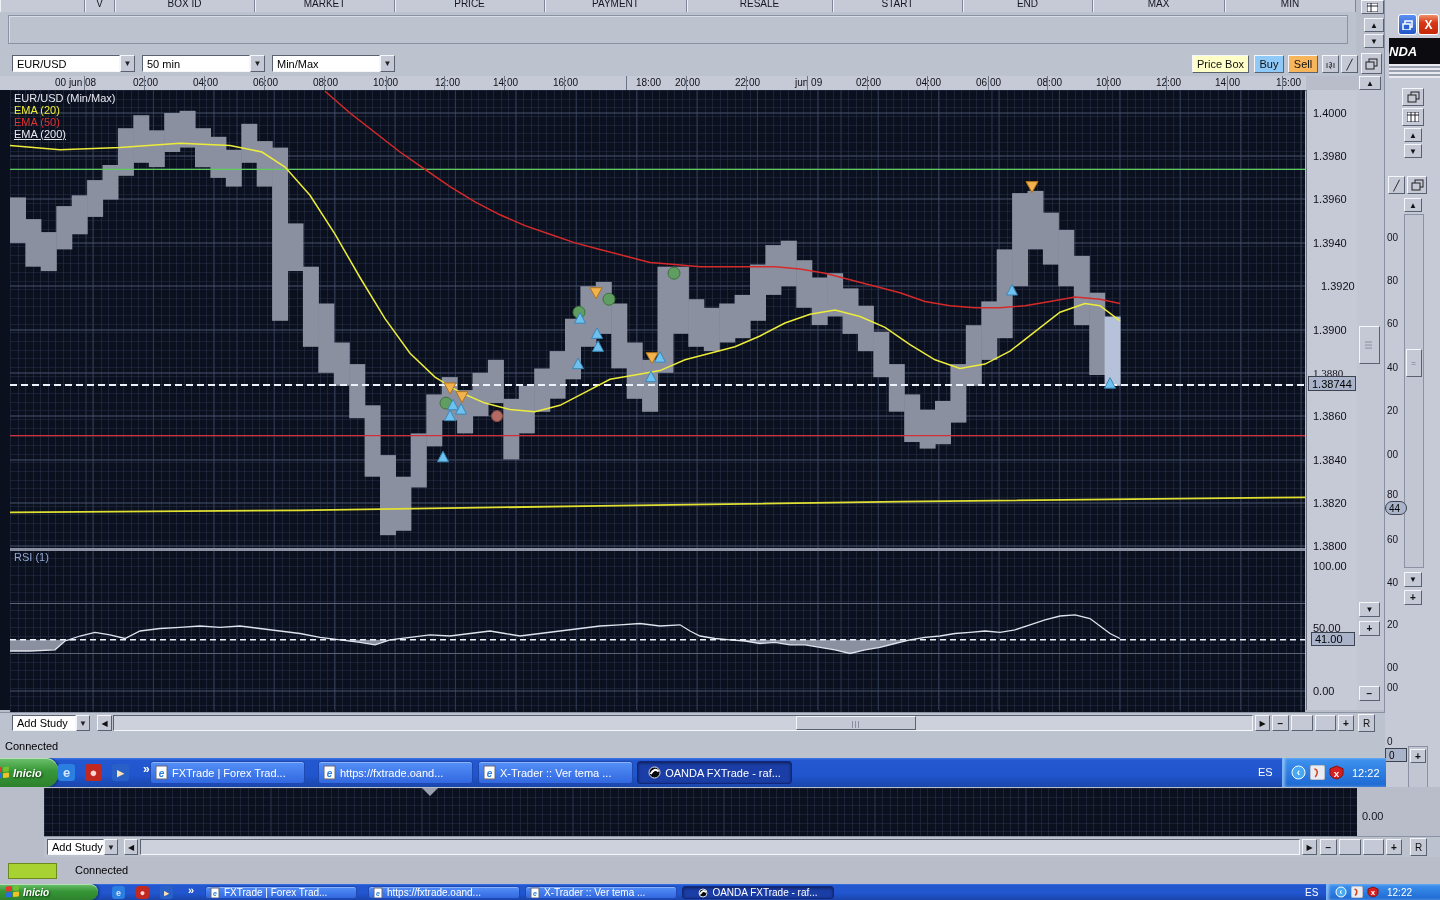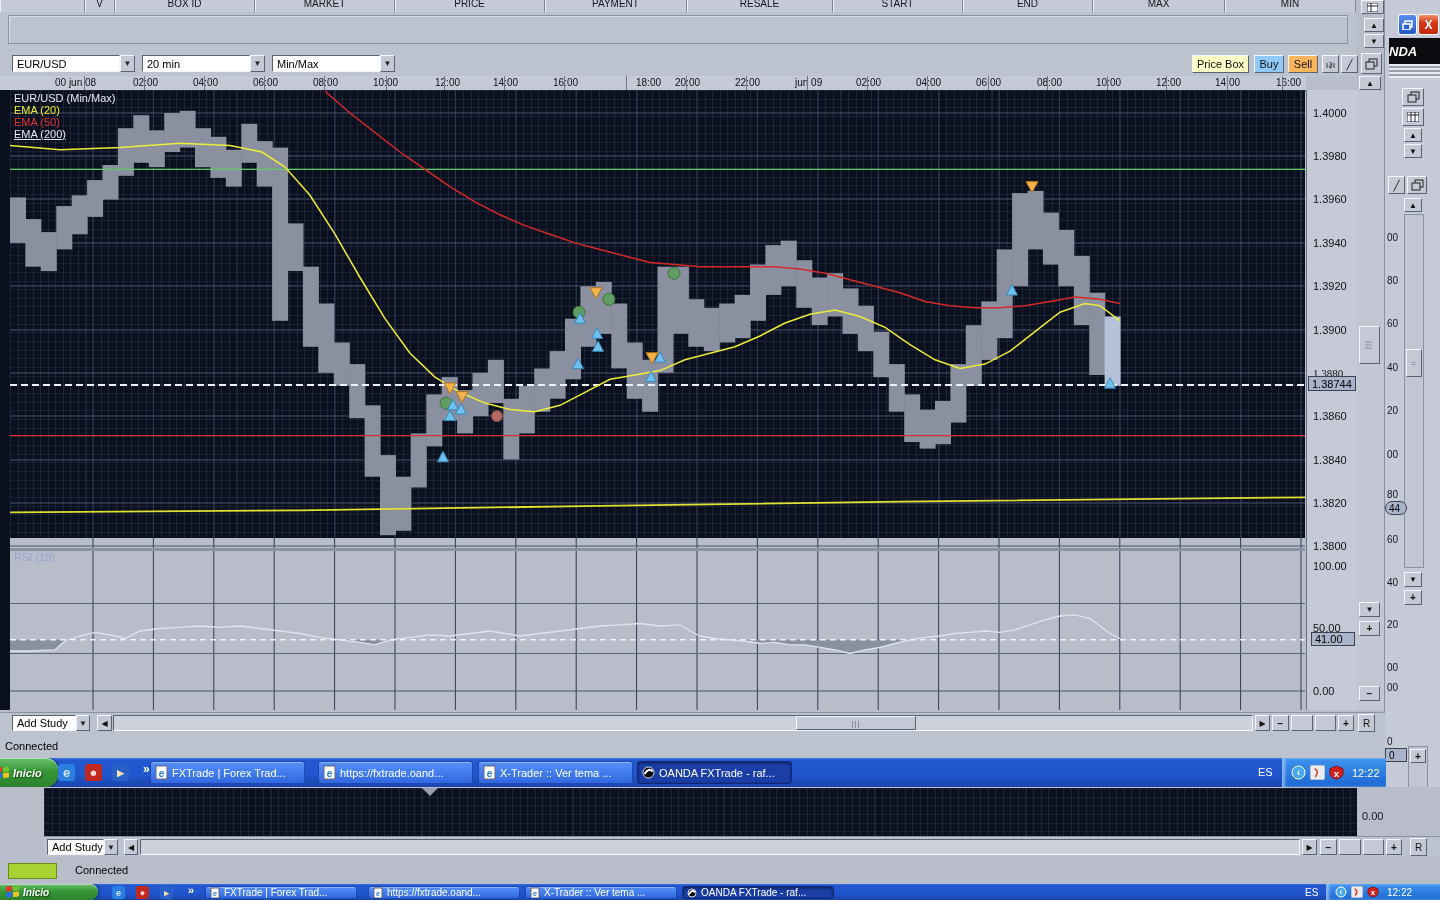--- a/index.html
+++ b/index.html
@@ -17,21 +17,21 @@
     font-size:10px;color:#14141f;text-align:center;overflow:hidden;box-sizing:border-box;}
   .hcell span{display:block;margin-top:-2px;}
   #top-panel{top:12px;left:0;width:1356px;height:34px;background:#bdc2cf;}
   #top-panel-inner{position:absolute;left:8px;top:3px;width:1338px;height:27px;
     border:1px solid #8a92a4;box-shadow:inset 1px 1px 0 #d9dde6;background:#bdc2cf;}
   #toolbar{top:46px;left:0;width:1356px;height:30px;background:#bdc2cf;}
   .drop-btn{display:flex;align-items:center;justify-content:center;font-size:8px;color:#222;}
   #time-axis{top:76px;left:0;width:1306px;height:14px;background:#c6cad6;border-bottom:1px solid #555c6c;overflow:hidden;}
   .tlab{position:absolute;top:1px;font-size:10px;color:#101018;white-space:nowrap;padding-left:43px;}
   .ttick{position:absolute;top:0;width:1px;height:14px;background:#6d7588;}
-  #chart-wrap{top:90px;left:10px;width:1295px;height:448px;background-color:#0b101e;
+  #chart-wrap{top:90px;left:10px;width:1295px;height:748px;background-color:#0b101e;
     background-image:repeating-linear-gradient(90deg,rgba(44,54,80,.5) 0 1px,transparent 1px 7.55px),
     repeating-linear-gradient(180deg,rgba(44,54,80,.42) 0 1px,transparent 1px 8.66px);}
   #chart-left-edge{top:90px;left:0;width:10px;height:620px;background:#0b101e;}
   .legend-line{position:absolute;left:4px;font-size:11px;white-space:nowrap;}
   #price-axis{top:90px;left:1306px;width:51px;height:620px;background:#c6cad6;border-left:1px solid #6a7284;box-sizing:border-box;}
   .ptick{position:absolute;left:6px;font-size:11px;color:#101018;white-space:nowrap;}
   .chip{position:absolute;background:#a9b3c9;border:1px solid #3c424e;font-size:11px;color:#000;
     display:flex;align-items:center;padding-left:3px;box-sizing:border-box;}
   #v-scroll{top:90px;left:1357px;width:27px;height:620px;background:#c3c7d3;}
   .grip{letter-spacing:1px;font-size:8px;color:#6a7284;}
@@ -51,21 +51,21 @@
   #taskbar2{top:884px;left:0;width:1440px;height:16px;}
   .startbtn{position:absolute;background:linear-gradient(180deg,#6cc26c,#379637 45%,#2d822d);
     border-radius:0 12px 12px 0;box-shadow:1px 0 3px rgba(0,0,0,.5),inset 0 1px 0 rgba(255,255,255,.5);
     color:#fff;font-style:italic;font-weight:bold;display:flex;align-items:center;text-shadow:1px 1px 2px #0a3a0a;}
   .winflag{display:inline-block;position:relative;width:13px;height:12px;margin-right:4px;transform:skewY(-4deg);}
   .winflag i{position:absolute;width:6px;height:5px;border-radius:1px;}
   .tbtn{position:absolute;height:23px;border-radius:3px;border:1px solid #1f49b0;
     background:linear-gradient(180deg,#5490f8,#3268e0);box-shadow:inset 0 1px 0 #8ab4ff;
     display:flex;align-items:center;color:#fff;font-size:11px;padding:0 4px;box-sizing:border-box;
     white-space:nowrap;overflow:hidden;}
-  .tbtn.active{background:#1b3da6;box-shadow:inset 0 1px 3px rgba(0,0,0,.55);border-color:#12277a;}
+  .tbtn.active{background:#1b3da6;box-shadow:inset 0 1px 3px rgba(0,0,0,.55);border-color:#12277a;justify-content:center;}
   .tray{position:absolute;background:linear-gradient(180deg,#3f93ef,#1c68d2);
     box-shadow:inset 2px 0 3px rgba(255,255,255,.45);border-left:1px solid #7ab4f4;
     display:flex;align-items:center;color:#fff;}
   .qlicon{position:absolute;width:16px;height:16px;border-radius:3px;display:flex;align-items:center;justify-content:center;
     font-weight:bold;font-size:13px;}
   #section2-bg{top:787px;left:0;width:1440px;height:113px;background:#b9bdc9;}
   #chart2{top:788px;left:44px;width:1313px;height:48px;background-color:#0b101e;
     background-image:repeating-linear-gradient(90deg,rgba(44,54,80,.5) 0 1px,transparent 1px 7.55px),
     repeating-linear-gradient(180deg,rgba(44,54,80,.42) 0 1px,transparent 1px 8.66px);}
   .greytri{width:0;height:0;border-left:8px solid transparent;border-right:8px solid transparent;border-top:8px solid #9aa0ae;}
@@ -112,21 +112,21 @@
   <div id="top-panel" class="abs">
     <div id="top-panel-inner"></div>
   </div>
 
   <div id="toolbar" class="abs">
     <div class="combo-field abs" style="left:12px;top:9px;width:108px;height:17px;">
         <span>EUR/USD</span>
       </div>
     <div class="b3 btn drop-btn abs" style="left:120px;top:9px;width:15px;height:17px;">▼</div>
     <div class="combo-field abs" style="left:142px;top:9px;width:108px;height:17px;">
-        <span>20 min</span>
+        <span>50 min</span>
       </div>
     <div class="b3 btn drop-btn abs" style="left:250px;top:9px;width:15px;height:17px;">▼</div>
     <div class="combo-field abs" style="left:272px;top:9px;width:108px;height:17px;">
         <span>Min/Max</span>
       </div>
     <div class="b3 btn drop-btn abs" style="left:380px;top:9px;width:15px;height:17px;">▼</div>
     <div class="b3 btn abs" style="left:1192px;top:9px;width:57px;height:18px;background:#ffffc8;font-size:11px;">Price Box</div>
     <div class="b3 btn abs" style="left:1254px;top:9px;width:30px;height:18px;background:#8fc9f8;font-size:11px;">Buy</div>
     <div class="b3 btn abs" style="left:1288px;top:9px;width:30px;height:18px;background:#f8b55c;font-size:11px;">Sell</div>
     <div class="b3 btn abs" style="left:1322px;top:9px;width:17px;height:18px;font-size:9px;">ı३ı</div>
@@ -326,29 +326,29 @@
         <polygon points="1094.5,298.12499999999903 1105.5,298.12499999999903 1100,287.62499999999903" fill="#6ec0ee" stroke="#3a88b8"></polygon>
         <rect x="0" y="458" width="1295" height="3" fill="#8a90a2"></rect>
         <path d="M0,549.75 L0.0,561.0 L20.0,561.0 L45.0,559.8 L55.0,551.0 L70.0,549.8 L85.0,549.8 L100.0,549.8 L115.0,549.8 L130.0,549.8 L150.0,549.8 L170.0,549.8 L190.0,549.8 L210.0,549.8 L230.0,549.8 L250.0,549.8 L270.0,549.8 L290.0,549.8 L310.0,549.8 L330.0,549.8 L350.0,552.3 L365.0,554.8 L380.0,549.8 L400.0,549.8 L420.0,549.8 L440.0,549.8 L460.0,549.8 L480.0,549.8 L495.0,549.8 L510.0,549.8 L530.0,549.8 L550.0,549.8 L570.0,549.8 L590.0,549.8 L610.0,549.8 L630.0,549.8 L650.0,549.8 L670.0,549.8 L680.0,549.8 L690.0,549.8 L705.0,549.8 L720.0,549.8 L735.0,551.0 L750.0,553.5 L765.0,552.3 L780.0,554.8 L795.0,554.8 L810.0,557.3 L825.0,559.8 L840.0,563.5 L855.0,559.8 L870.0,557.3 L885.0,553.5 L900.0,549.8 L915.0,549.8 L930.0,549.8 L945.0,549.8 L960.0,549.8 L975.0,549.8 L990.0,549.8 L1005.0,549.8 L1020.0,549.8 L1035.0,549.8 L1050.0,549.8 L1065.0,549.8 L1080.0,549.8 L1090.0,549.8 L1100.0,549.8 L1110.0,549.8 L1110,549.75 Z" fill="#8b90a0"></path>
         <polyline points="0.0,561.0 20.0,561.0 45.0,559.8 55.0,551.0 70.0,546.0 85.0,542.3 100.0,544.8 115.0,548.5 130.0,541.0 150.0,538.5 170.0,537.3 190.0,536.0 210.0,537.3 230.0,536.0 250.0,538.5 270.0,541.0 290.0,543.5 310.0,547.3 330.0,549.8 350.0,552.3 365.0,554.8 380.0,549.8 400.0,547.3 420.0,544.8 440.0,546.0 460.0,543.5 480.0,541.0 495.0,543.5 510.0,546.0 530.0,543.5 550.0,541.0 570.0,538.5 590.0,536.0 610.0,534.8 630.0,533.5 650.0,536.0 670.0,534.8 680.0,541.0 690.0,546.0 705.0,548.5 720.0,549.8 735.0,551.0 750.0,553.5 765.0,552.3 780.0,554.8 795.0,554.8 810.0,557.3 825.0,559.8 840.0,563.5 855.0,559.8 870.0,557.3 885.0,553.5 900.0,549.8 915.0,547.3 930.0,546.0 945.0,543.5 960.0,542.3 975.0,541.0 990.0,542.3 1005.0,539.8 1020.0,534.8 1035.0,529.8 1050.0,526.0 1065.0,524.8 1080.0,528.5 1090.0,536.0 1100.0,543.5 1110.0,548.5" fill="none" stroke="#dfe3ee" stroke-width="1.3"></polyline>
         <line x1="0" y1="549.75" x2="1295" y2="549.75" stroke="#eef2fc" stroke-width="1.5" stroke-dasharray="6 4"></line>
       </svg>
     <div class="legend-line" style="top: 2px; color: rgb(233, 233, 242);">EUR/USD (Min/Max)</div>
     <div class="legend-line" style="top: 14px; color: rgb(240, 240, 50);">EMA (20)</div>
     <div class="legend-line" style="top: 26px; color: rgb(226, 50, 50);">EMA (50)</div>
     <div class="legend-line" style="top: 38px; color: rgb(233, 233, 242); text-decoration: underline;">EMA (200)</div>
-    <div class="legend-line" style="top:461px;color:#93a6d4;">RSI (18)</div>
+    <div class="legend-line" style="top:461px;color:#93a6d4;">RSI (1)</div>
   </div>
 
   <div id="price-axis" class="abs">
       <div class="ptick" style="top:17px;">1.4000</div>
       <div class="ptick" style="top:60px;">1.3980</div>
       <div class="ptick" style="top:103px;">1.3960</div>
       <div class="ptick" style="top:147px;">1.3940</div>
-      <div class="ptick" style="top:190px;">1.3920</div>
+      <div class="ptick" style="top:190px;margin-left:8px;">1.3920</div>
       <div class="ptick" style="top:234px;">1.3900</div>
       <div class="ptick" style="top:277px;font-family:Liberation Serif, serif;">1.3880</div>
       <div class="ptick" style="top:320px;">1.3860</div>
       <div class="ptick" style="top:364px;">1.3840</div>
       <div class="ptick" style="top:407px;">1.3820</div>
       <div class="ptick" style="top:450px;">1.3800</div>
       <div class="ptick" style="top:470px;">100.00</div>
       <div class="ptick" style="top:532px;">50.00</div>
       <div class="ptick" style="top:595px;">0.00</div>
       <div class="chip" style="left:1px;top:286px;width:48px;height:15px;">1.38744</div>

